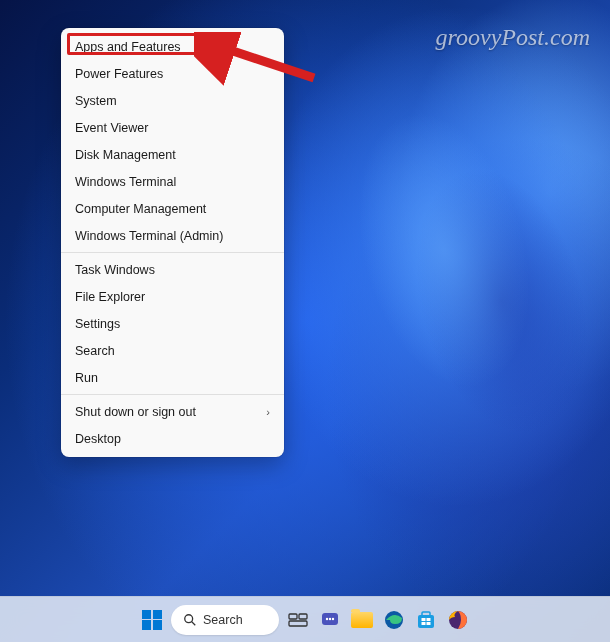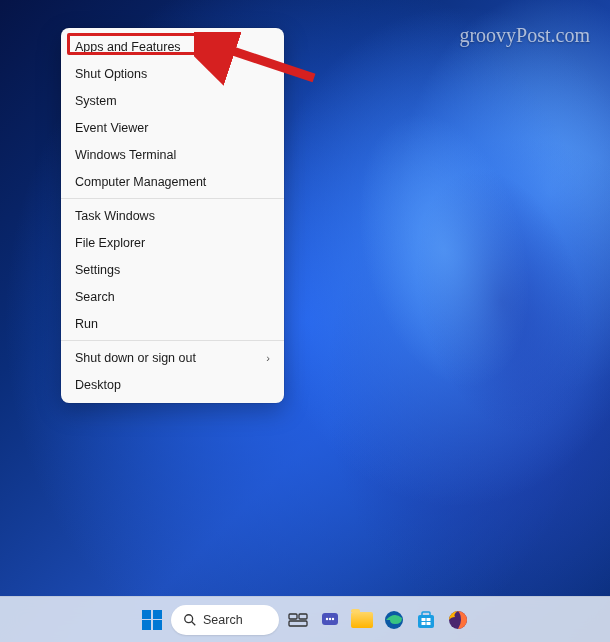--- a/index.html
+++ b/index.html
@@ -21,21 +21,21 @@
     .desktop::before {
       content: ""; position: absolute; inset: 0;
       background:
         radial-gradient(ellipse 200px 350px at 75% 45%, rgba(96,165,250,0.6) 0%, transparent 40%),
         radial-gradient(ellipse 180px 300px at 82% 55%, rgba(30,64,175,0.7) 0%, transparent 45%);
       transform: rotate(-15deg);
     }
     .watermark {
       position: absolute; top: 24px; right: 20px;
       color: rgba(255,255,255,0.65);
-      font-size: 20px; 
+      font-size: 24px; font-style: italic;
       text-shadow: 0 1px 2px rgba(0,0,0,0.3);
       font-family: Georgia, serif;
     }
     .context-menu {
       position: absolute; left: 61px; top: 28px;
       width: 223px;
       background: #f9f9f9;
       border-radius: 8px;
       box-shadow: 0 8px 24px rgba(0,0,0,0.28), 0 0 0 1px rgba(0,0,0,0.08);
       padding: 5px 0;
@@ -101,33 +101,39 @@
 
 <div class="desktop"></div>
 
 <div class="watermark">groovyPost.com</div>
 
 <div class="context-menu" id="ctx-menu">
     <div class="menu-item">
       <span>Apps and Features</span>
     </div>
     <div class="menu-item">
-      <span>Shut Options</span>
+      <span>Power Features</span>
     </div>
     <div class="menu-item">
       <span>System</span>
     </div>
     <div class="menu-item">
       <span>Event Viewer</span>
     </div>
     <div class="menu-item">
+      <span>Disk Management</span>
+    </div>
+    <div class="menu-item">
       <span>Windows Terminal</span>
     </div>
     <div class="menu-item">
       <span>Computer Management</span>
+    </div>
+    <div class="menu-item">
+      <span>Windows Terminal (Admin)</span>
     </div>
     <div class="menu-sep"></div>
     <div class="menu-item">
       <span>Task Windows</span>
     </div>
     <div class="menu-item">
       <span>File Explorer</span>
     </div>
     <div class="menu-item">
       <span>Settings</span>

